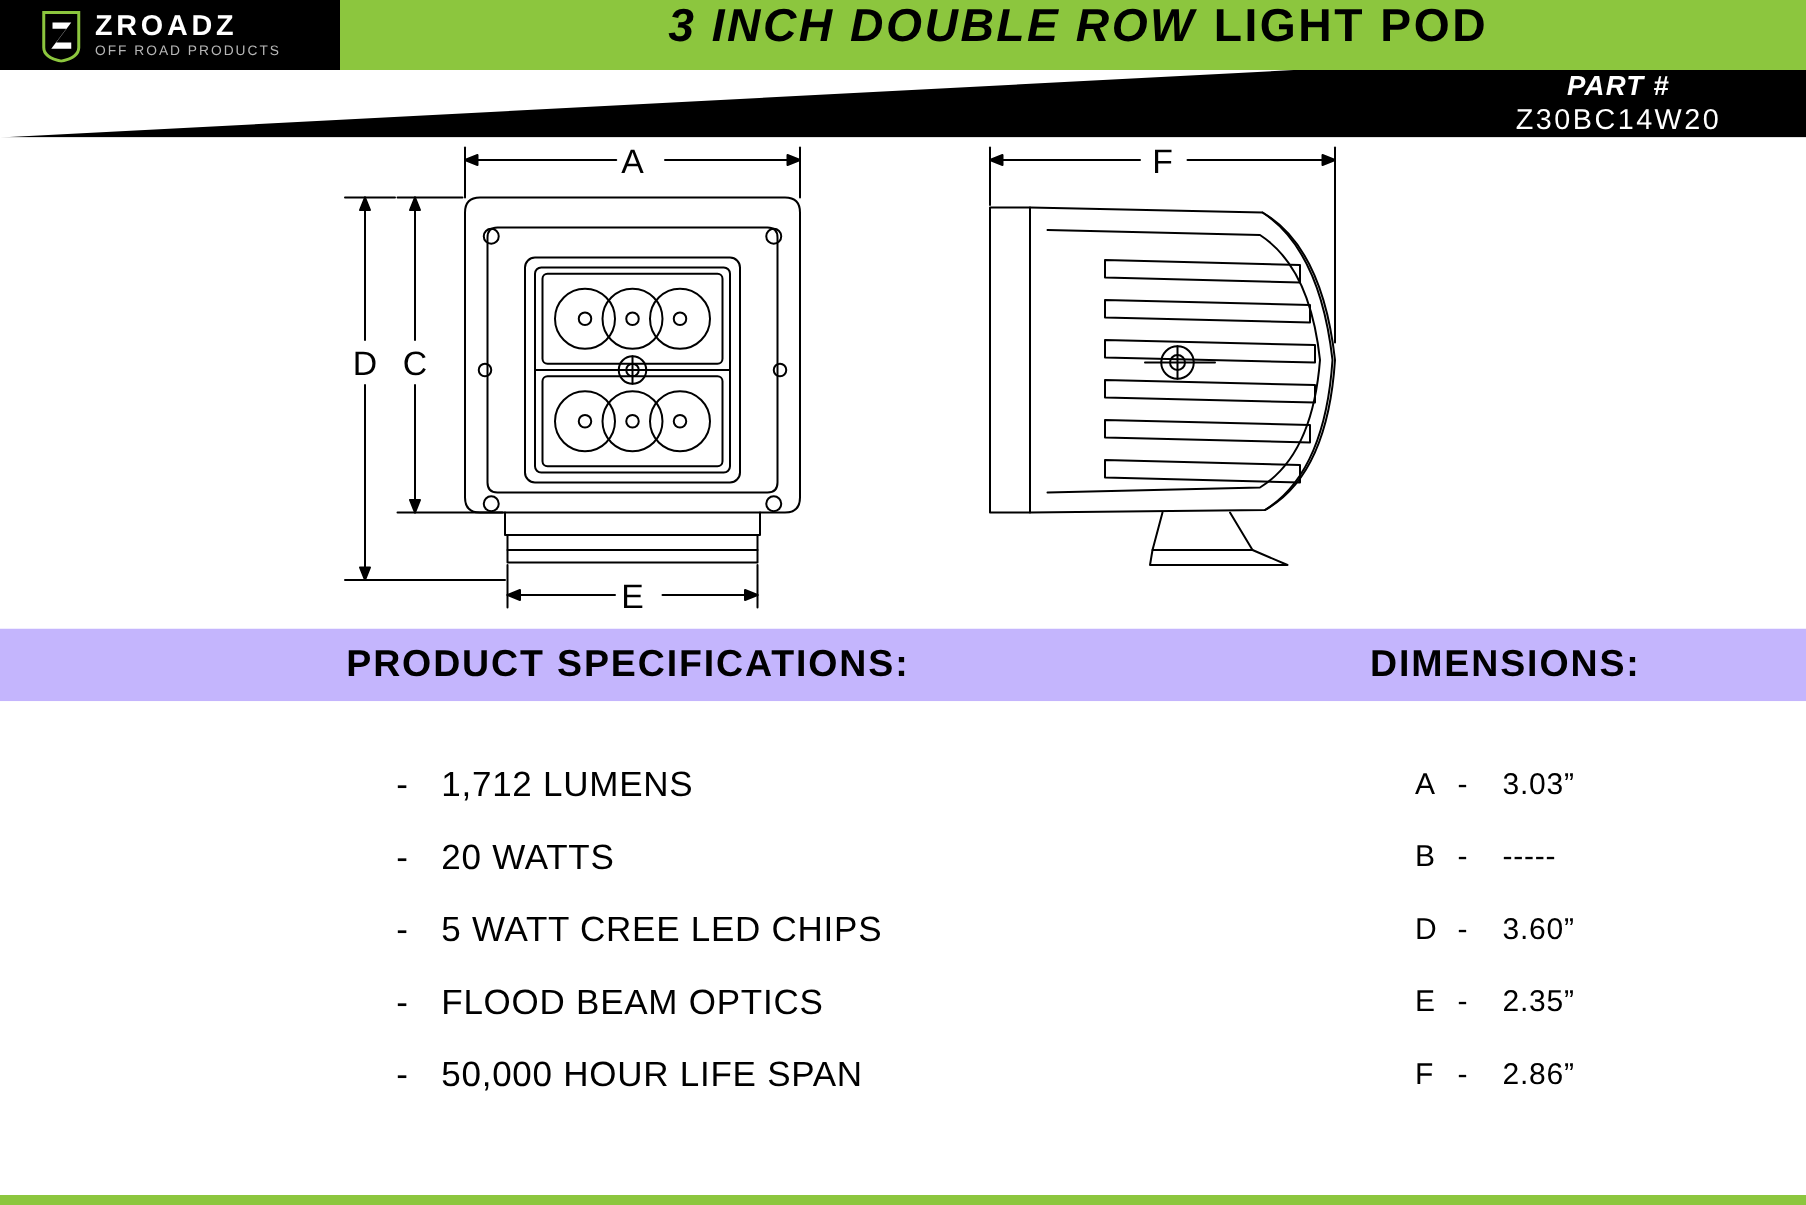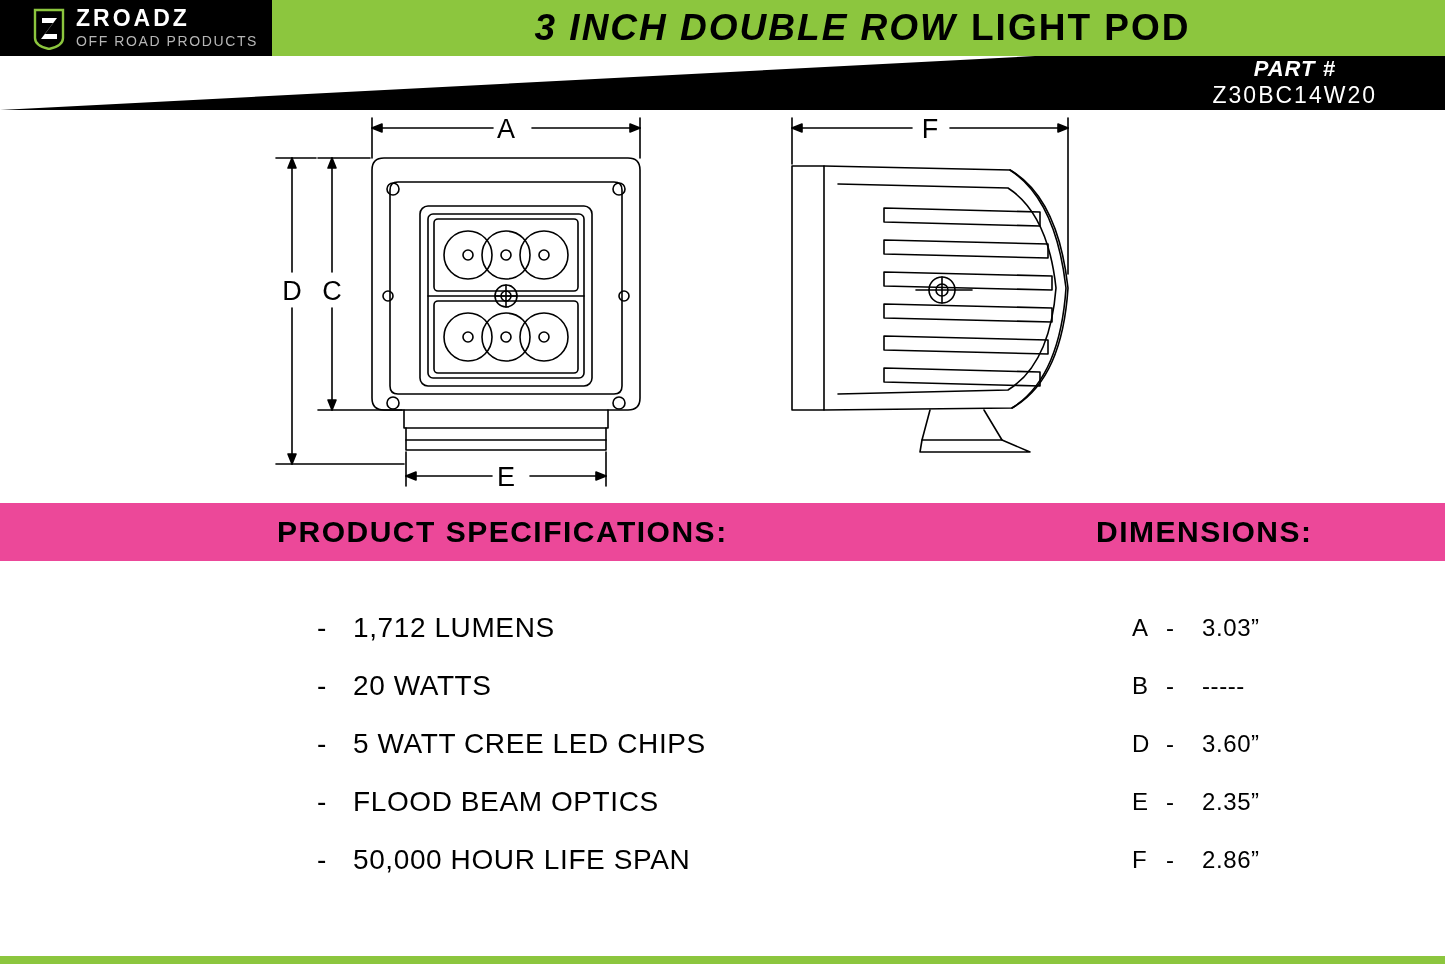--- a/index.html
+++ b/index.html
@@ -34,21 +34,20 @@
     left: 0; top: 0;
     width: 1445px; height: 56px;
     background: #8cc63e;
     z-index: 1;
   }
   .header-title {
     position: absolute;
     left: 290px; top: 0;
     width: 1145px; height: 56px;
     display: flex;
-    align-items: center;
     justify-content: center;
     z-index: 4;
     letter-spacing: 1px;
   }
   .header-title .t1 {
     font-weight: bold;
     font-style: italic;
     font-size: 37px;
     letter-spacing: 2px;
     color: #000;
@@ -120,39 +119,39 @@
   }
   .logo-name {
     color: #fff;
     font-size: 23px;
     font-weight: bold;
     letter-spacing: 3px;
     line-height: 1;
   }
   .logo-tag {
     color: #b6b6b6;
-    font-size: 14px;
+    font-size: 11px;
     letter-spacing: 1.6px;
     margin-top: 3px;
   }
 
   
   .drawing {
     position: relative;
     width: 1445px;
     height: 415px;
     background: #fff;
   }
 
   
   .spec-bar {
     position: relative;
     width: 1445px;
     height: 58px;
-    background: #ec4899;
+    background: #c4b5fd;
     display: flex;
     align-items: center;
   }
   .spec-bar-title {
     position: absolute;
     left: 277px;
     font-size: 30px;
     font-weight: bold;
     letter-spacing: 1.5px;
     color: #000;

